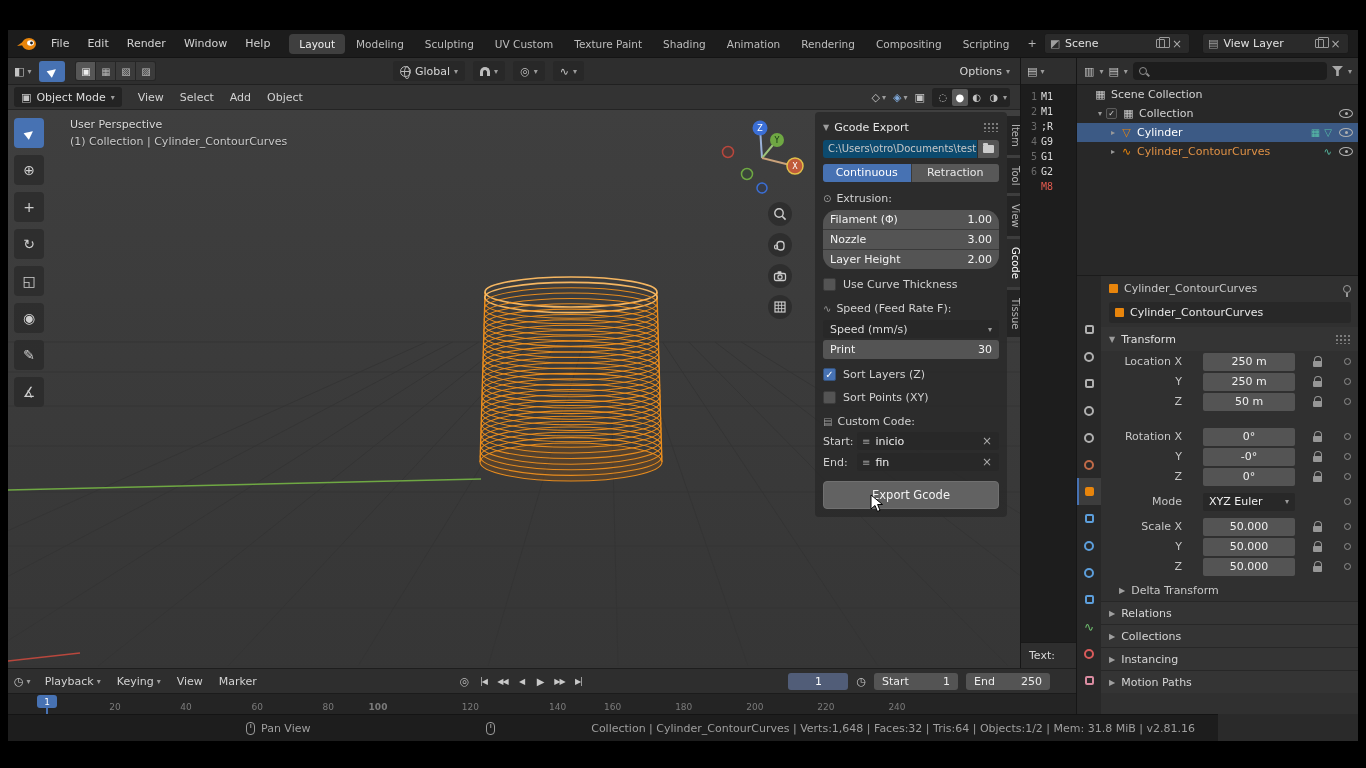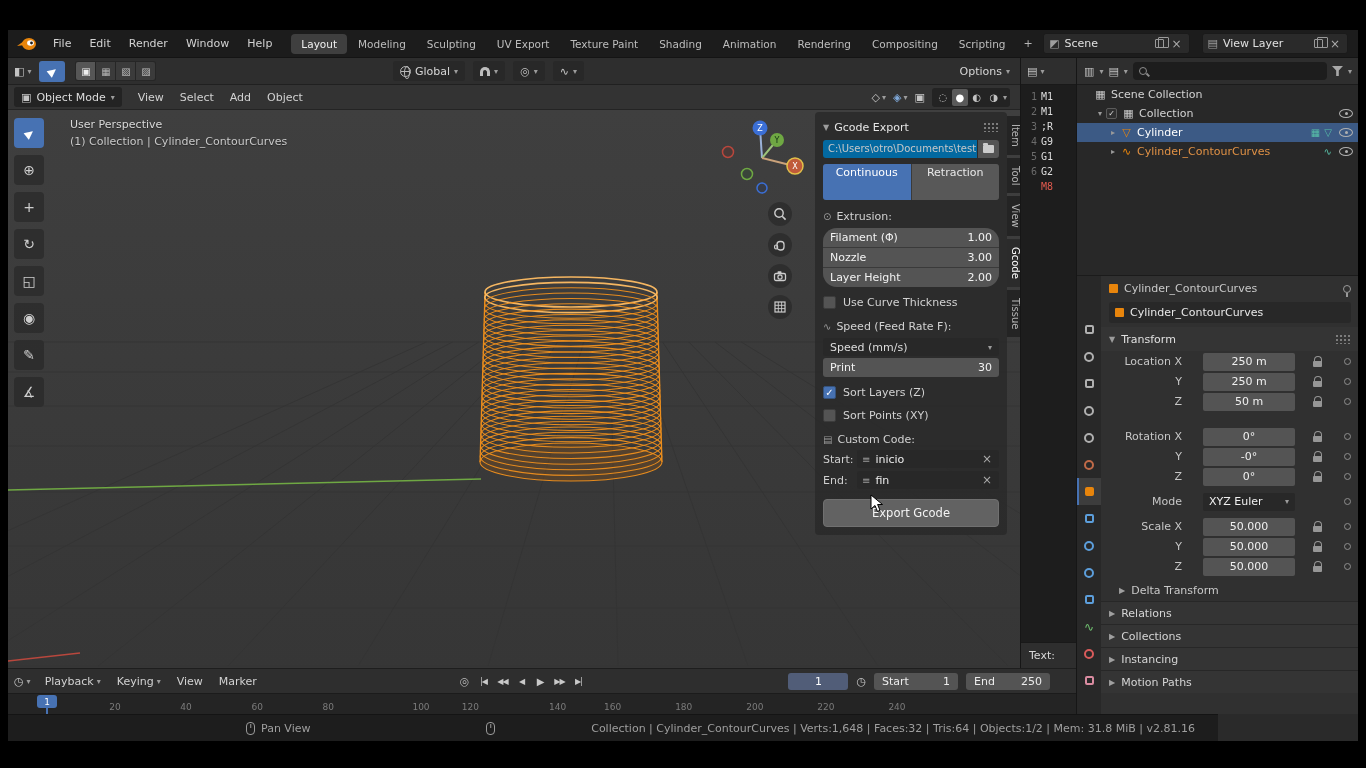--- a/index.html
+++ b/index.html
@@ -72,28 +72,28 @@
   .nav-btn{width:24px;height:24px;border-radius:50%;background:rgba(34,34,34,.55);
            display:flex;align-items:center;justify-content:center;}
 
   
   #npanel{position:absolute;left:807px;top:2px;width:192px;background:rgba(43,43,43,.97);
           border-radius:4px;padding:5px 8px 8px 8px;display:flex;flex-direction:column;}
   .p-header{display:flex;align-items:center;gap:5px;height:20px;color:#e6e6e6;}
   .grip{margin-left:auto;width:16px;height:10px;
         background-image:radial-gradient(#7d7d7d 1px,transparent 1.1px);background-size:4px 4px;}
   .p-pathrow{display:flex;margin-top:3px;}
-  .p-path{flex:1;height:18px;background:#0369a1;border-radius:3px 0 0 3px;color:#c8c8c8;font-size:10px;
+  .p-path{flex:1;height:18px;background:#0c4a6e;border-radius:3px 0 0 3px;color:#c8c8c8;font-size:10px;
           line-height:18px;padding:0 5px;overflow:hidden;white-space:nowrap;}
   .p-folderbtn{width:21px;height:18px;background:#545454;border-radius:0 3px 3px 0;margin-left:1px;
                display:flex;align-items:center;justify-content:center;}
   .folder{position:relative;width:11px;height:8px;background:#cbcbcb;border-radius:1px;}
   .folder::before{content:"";position:absolute;left:0;top:-2px;width:5px;height:2px;background:#cbcbcb;border-radius:1px 1px 0 0;}
   .p-seg{display:flex;gap:1px;margin-top:6px;background:#3a3a3a;border-radius:3px;overflow:hidden;}
-  .seg-btn{flex:1;height:36px;line-height:18px;text-align:center;background:#585858;color:#e8e8e8;}
+  .seg-btn{flex:1;height:18px;line-height:18px;text-align:center;background:#585858;color:#e8e8e8;}
   .seg-btn.active{background:var(--accent,#4772b3);color:#fff;}
   .p-labelrow{display:flex;align-items:center;gap:5px;margin-top:9px;color:#d2d2d2;height:15px;}
   .mini-glyph{color:#9a9a9a;font-size:10px;}
   #gp-sliders{display:flex;flex-direction:column;gap:1px;margin-top:4px;background:#3a3a3a;border-radius:14px;overflow:hidden;}
   .p-slider{display:flex;justify-content:space-between;align-items:center;height:19px;background:#545454;
             padding:0 7px;color:#f2f2f2;}
   .p-slider.single{border-radius:3px;margin-top:2px;}
   .p-cbrow{display:flex;align-items:center;margin-top:8px;height:15px;}
   .cb{width:13px;height:13px;background:#545454;border:1px solid #3c3c3c;border-radius:2px;
       display:flex;align-items:center;justify-content:center;}
@@ -233,21 +233,21 @@
           <ellipse cx="14.5" cy="7" rx="3.4" ry="2.8" fill="#fff"></ellipse>
           <circle cx="15.5" cy="7" r="1.4" fill="#1c1c1c"></circle>
           <path d="M1 10 L8 5 L9 9 Z" fill="#e8850c"></path>
         </svg>
       </span>
       <div id="menu-items"><span class="menu-item">File</span><span class="menu-item">Edit</span><span class="menu-item">Render</span><span class="menu-item">Window</span><span class="menu-item">Help</span></div>
       <div id="workspaces">
           <span class="ws-tab active">Layout</span>
           <span class="ws-tab">Modeling</span>
           <span class="ws-tab">Sculpting</span>
-          <span class="ws-tab">UV Export</span>
+          <span class="ws-tab">UV Custom</span>
           <span class="ws-tab">Texture Paint</span>
           <span class="ws-tab">Shading</span>
           <span class="ws-tab">Animation</span>
           <span class="ws-tab">Rendering</span>
           <span class="ws-tab">Compositing</span>
           <span class="ws-tab">Scripting</span>
         </div>
       <span class="ws-plus">+</span>
       <div class="tb-right">
         <div class="id-widget">
@@ -870,21 +870,21 @@
           </span>
       </div>
     </div>
     <div id="ruler">
       <div id="playhead">1</div>
       <div id="playline"></div>
     <span class="tick" style="left: 107px;">20</span>
         <span class="tick" style="left: 178.09px;">40</span>
         <span class="tick" style="left: 249.18px;">60</span>
         <span class="tick" style="left: 320.27px;">80</span>
-        <span class="tick" style="left: 413px;">100</span>
+        <span class="tick" style="left: 370px; font-weight: bold;">100</span>
         <span class="tick" style="left: 462.45px;">120</span>
         <span class="tick" style="left: 533.54px; margin-left: 16px;">140</span>
         <span class="tick" style="left: 604.63px;">160</span>
         <span class="tick" style="left: 675.72px;">180</span>
         <span class="tick" style="left: 746.81px;">200</span>
         <span class="tick" style="left: 817.9px;">220</span>
         <span class="tick" style="left: 888.99px;">240</span>
       </div>
 
     <div id="status">

